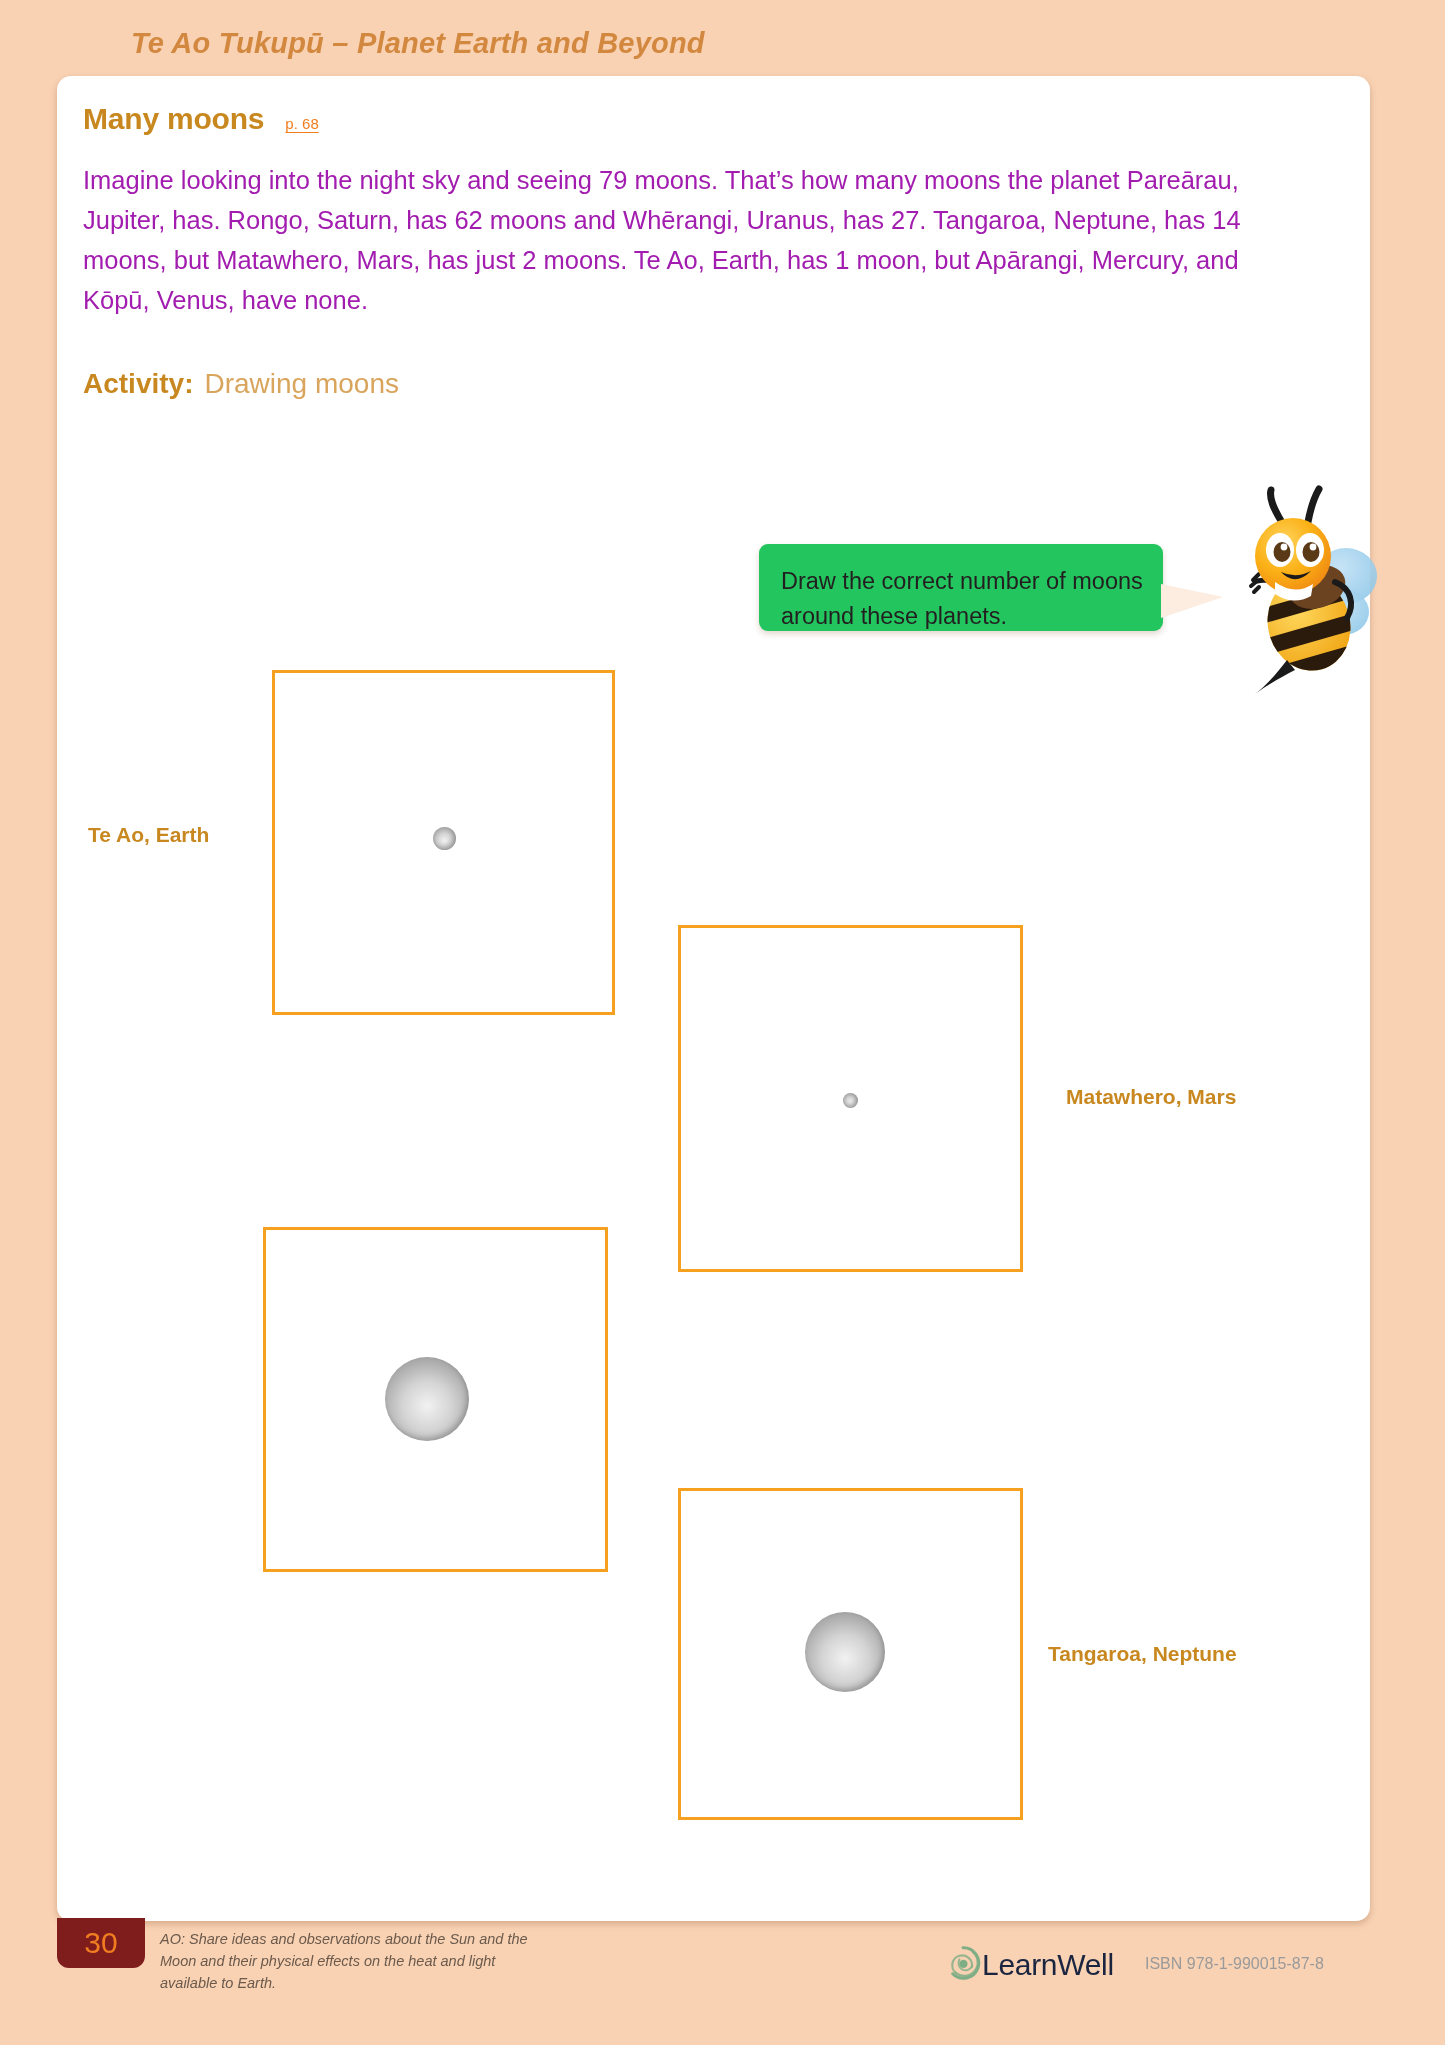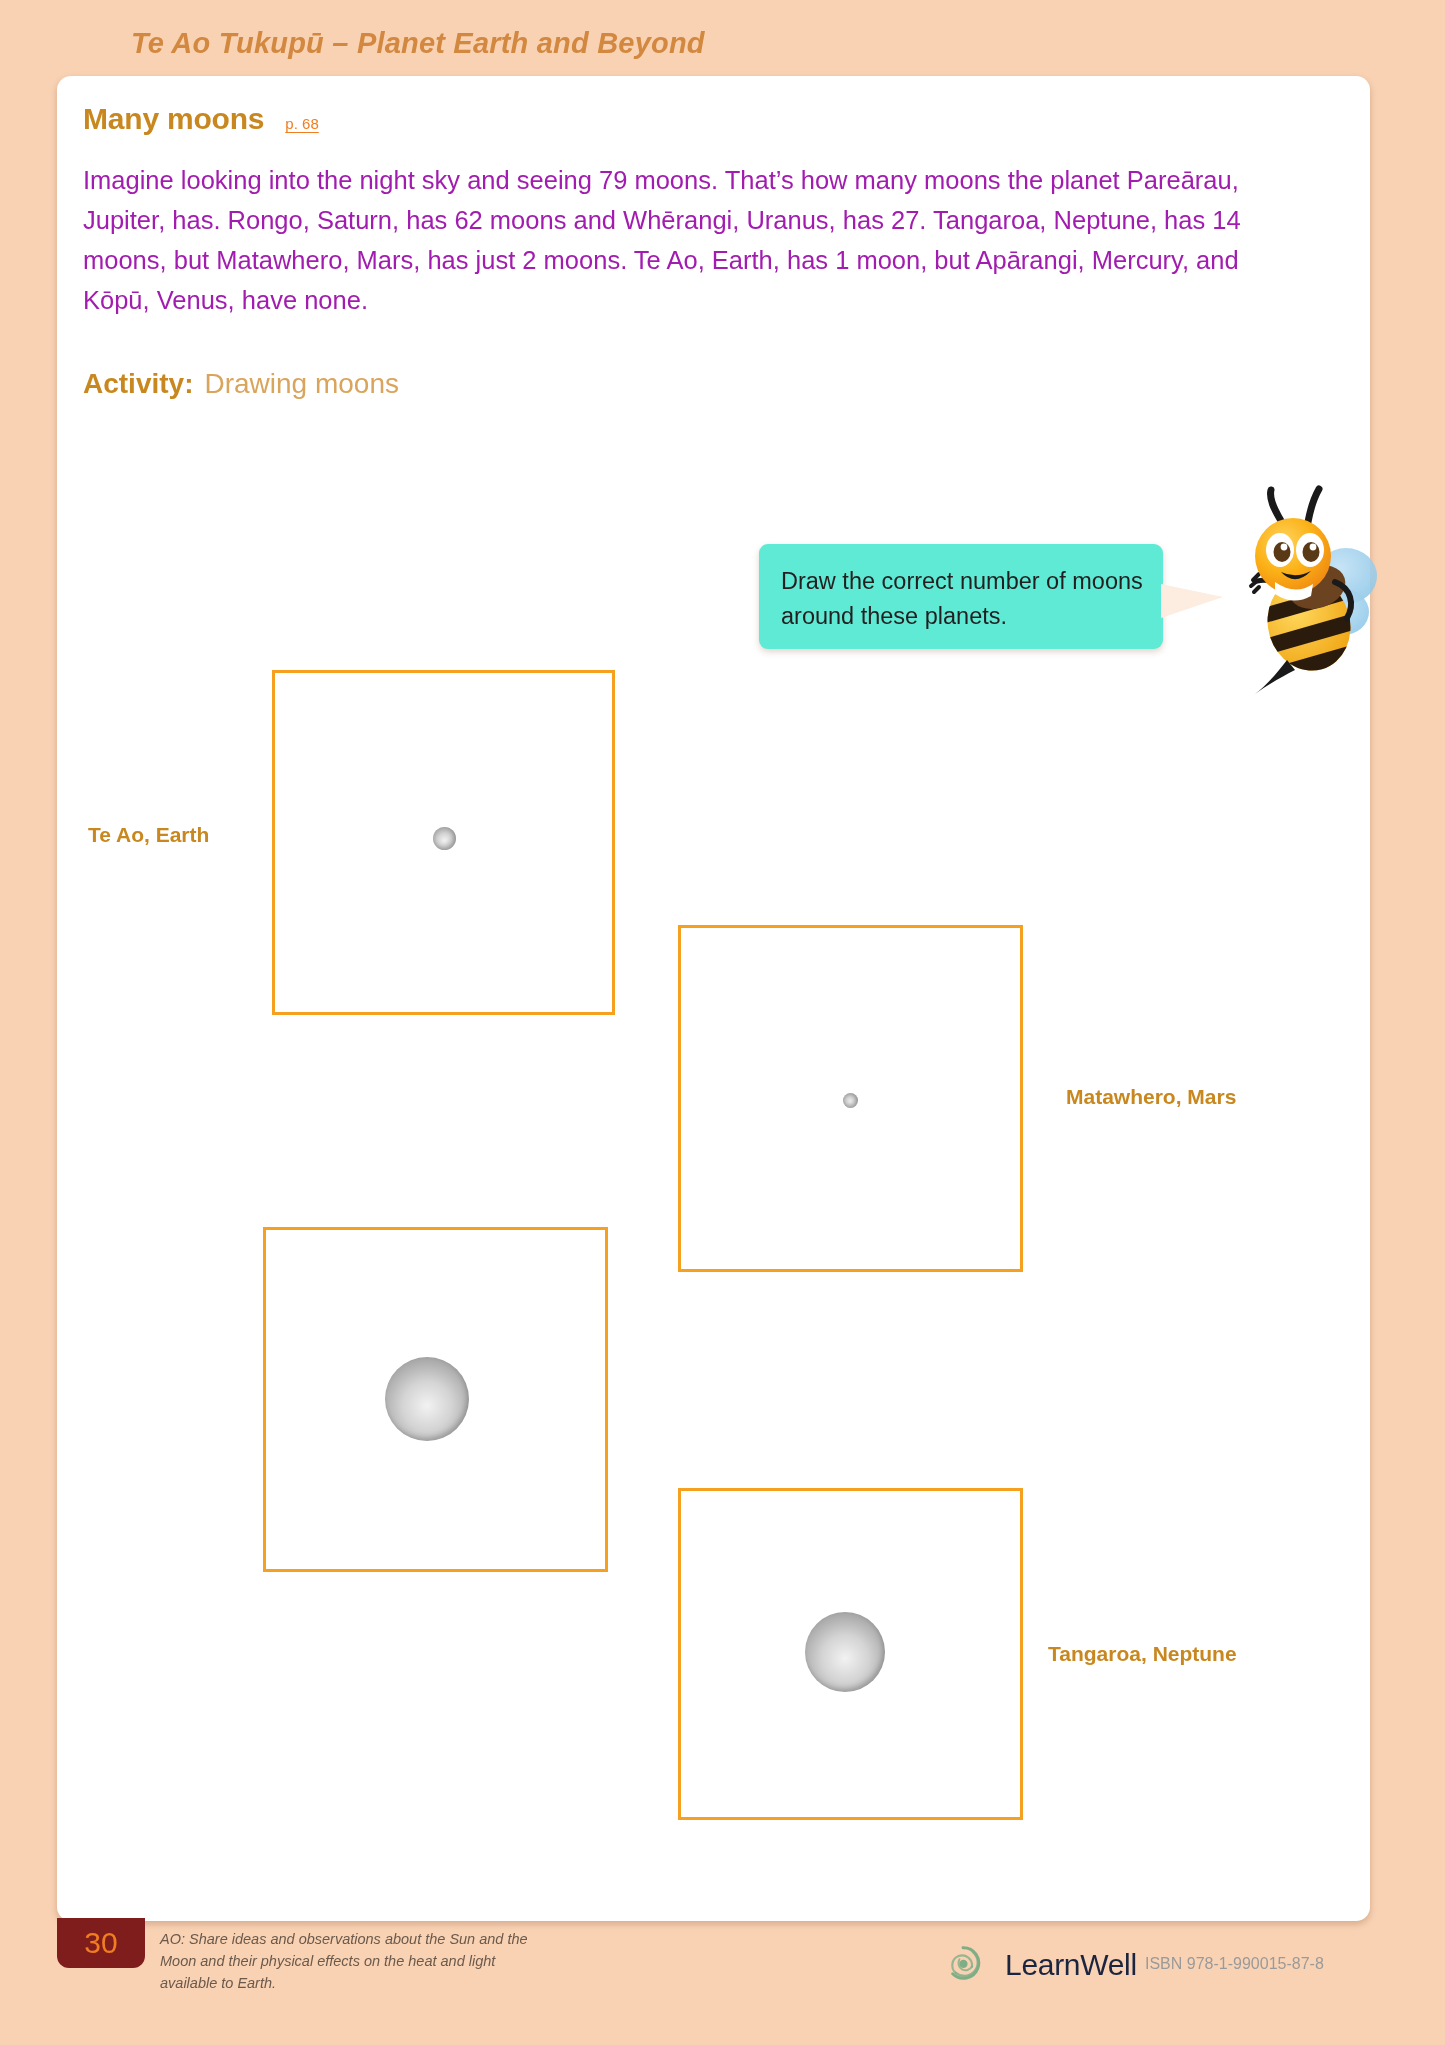--- a/index.html
+++ b/index.html
@@ -73,22 +73,22 @@
     gap:11px;
     font-size:28px;
   }
   .activity-label{ font-weight:bold; color:#c8881f; }
   .activity-name{ color:#d9a45c; }
 
   
   .bubble{
     position:absolute;
     left:702px; top:468px;
-    width:404px; height:105px;
-    background:#5eead4;
+    width:404px; height:87px;
+    background:#22c55e;
     border-radius:9px;
     box-shadow:0 3px 6px rgba(120,70,30,.22);
   }
   .bubble-text{
     position:absolute;
     left:22px; top:20px;
     width:370px;
     font-size:23.5px;
     line-height:35px;
     color:#231f20;
@@ -148,21 +148,21 @@
     font-size:14.5px;
     line-height:22px;
     font-style:italic;
     color:#6b5a4c;
   }
   .brand{
     position:absolute;
     left:945px; top:1945px;
     display:flex;
     align-items:center;
-    gap:24px;
+    gap:1px;
   }
   .brand-name{
     font-size:30px;
     color:#1b2540;
     letter-spacing:-.3px;
   }
   .isbn{
     position:absolute;
     left:1145px; top:1955px;
     font-size:16px;

